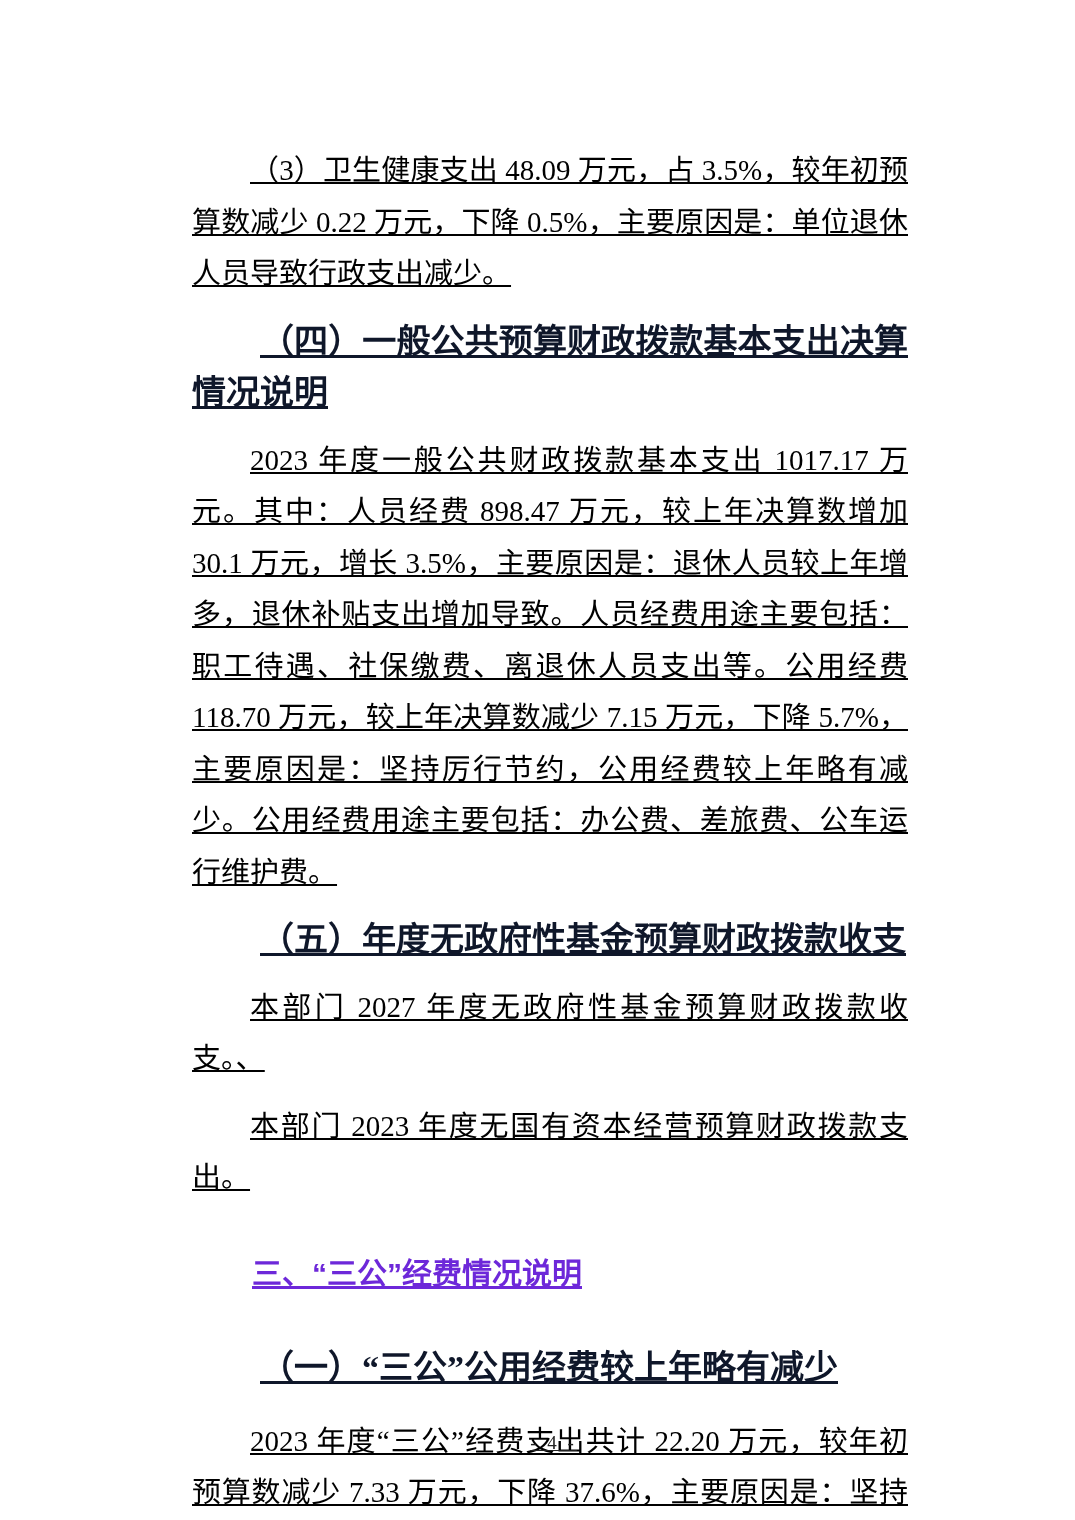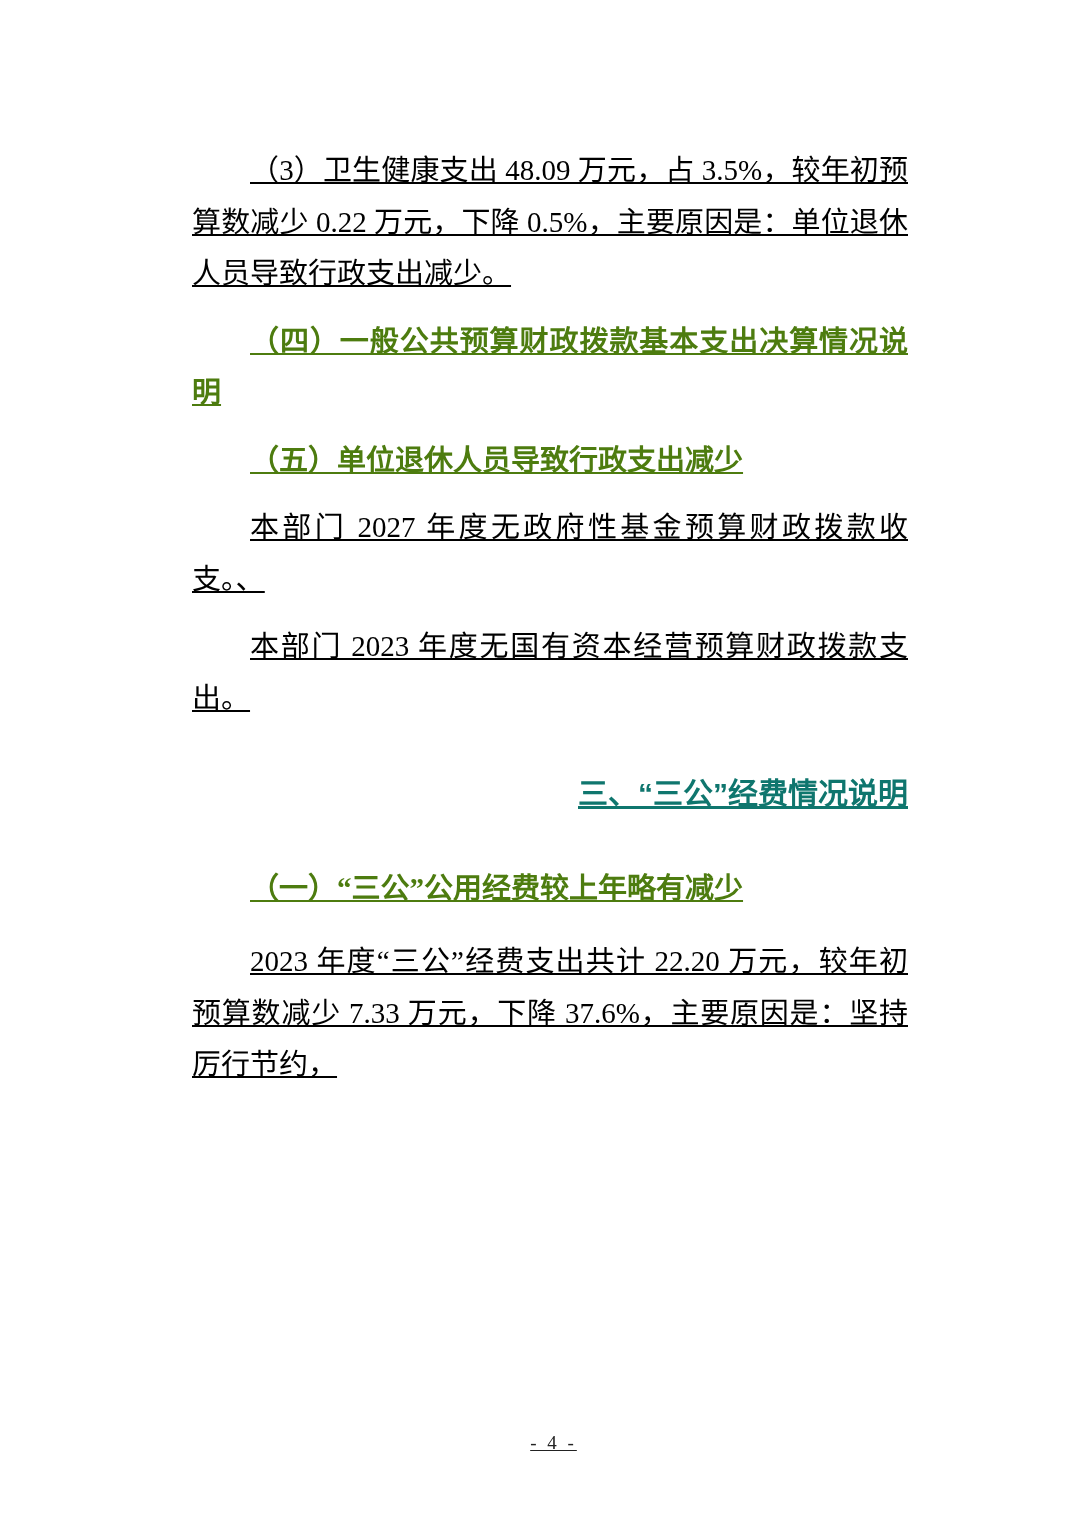--- a/index.html
+++ b/index.html
@@ -32,37 +32,37 @@
     line-height: 51.5px;
     text-align: justify;
     text-indent: 2em;
     font-weight: 400;
     color: #000000;
   }
 
   
   .head-kai {
     font-family: "Liberation Serif", "DejaVu Serif", serif;
-    font-size: 29px;
+    font-size: 34px;
     line-height: 51.5px;
     text-indent: 2em;
     font-weight: 700;
     text-align: justify;
-    color: #4d7c0f;
+    color: #0f172a;
   }
 
   
   .head-hei {
     font-family: "Liberation Sans", "DejaVu Sans", sans-serif;
     font-size: 30px;
     line-height: 51.5px;
     text-indent: 2em;
     font-weight: 700;
-    text-align: right;
-    color: #0f766e;
+    text-align: left;
+    color: #6d28d9;
     margin-top: 28px;
     margin-bottom: 27px;
   }
 
   .head-kai.sub-overview {
     margin-bottom: 6px;
   }
 
   .page-footer {
     position: absolute;
@@ -80,22 +80,23 @@
 <body>
 
 <div class="page">
   <div class="content">
 
     <p class="para">（3）卫生健康支出 48.09 万元，占 3.5%，较年初预算数减少 0.22 万元，下降 0.5%，主要原因是：单位退休人员导致行政支出减少。</p>
 
 
     <h3 class="head-kai">（四）一般公共预算财政拨款基本支出决算情况说明</h3>
 
+    <p class="para">2023 年度一般公共财政拨款基本支出 1017.17 万元。其中：人员经费 898.47 万元，较上年决算数增加 30.1 万元，增长 3.5%，主要原因是：退休人员较上年增多，退休补贴支出增加导致。人员经费用途主要包括：职工待遇、社保缴费、离退休人员支出等。公用经费 118.70 万元，较上年决算数减少 7.15 万元，下降 5.7%，主要原因是：坚持厉行节约，公用经费较上年略有减少。公用经费用途主要包括：办公费、差旅费、公车运行维护费。</p>
 
-    <h3 class="head-kai">（五）单位退休人员导致行政支出减少</h3>
+    <h3 class="head-kai">（五）年度无政府性基金预算财政拨款收支</h3>
 
     <p class="para">本部门 2027 年度无政府性基金预算财政拨款收支。、</p>
 
 
     <p class="para">本部门 2023 年度无国有资本经营预算财政拨款支出。</p>
 
     <h2 class="head-hei">三、“三公”经费情况说明</h2>
 
     <h3 class="head-kai sub-overview">（一）“三公”公用经费较上年略有减少</h3>
 

